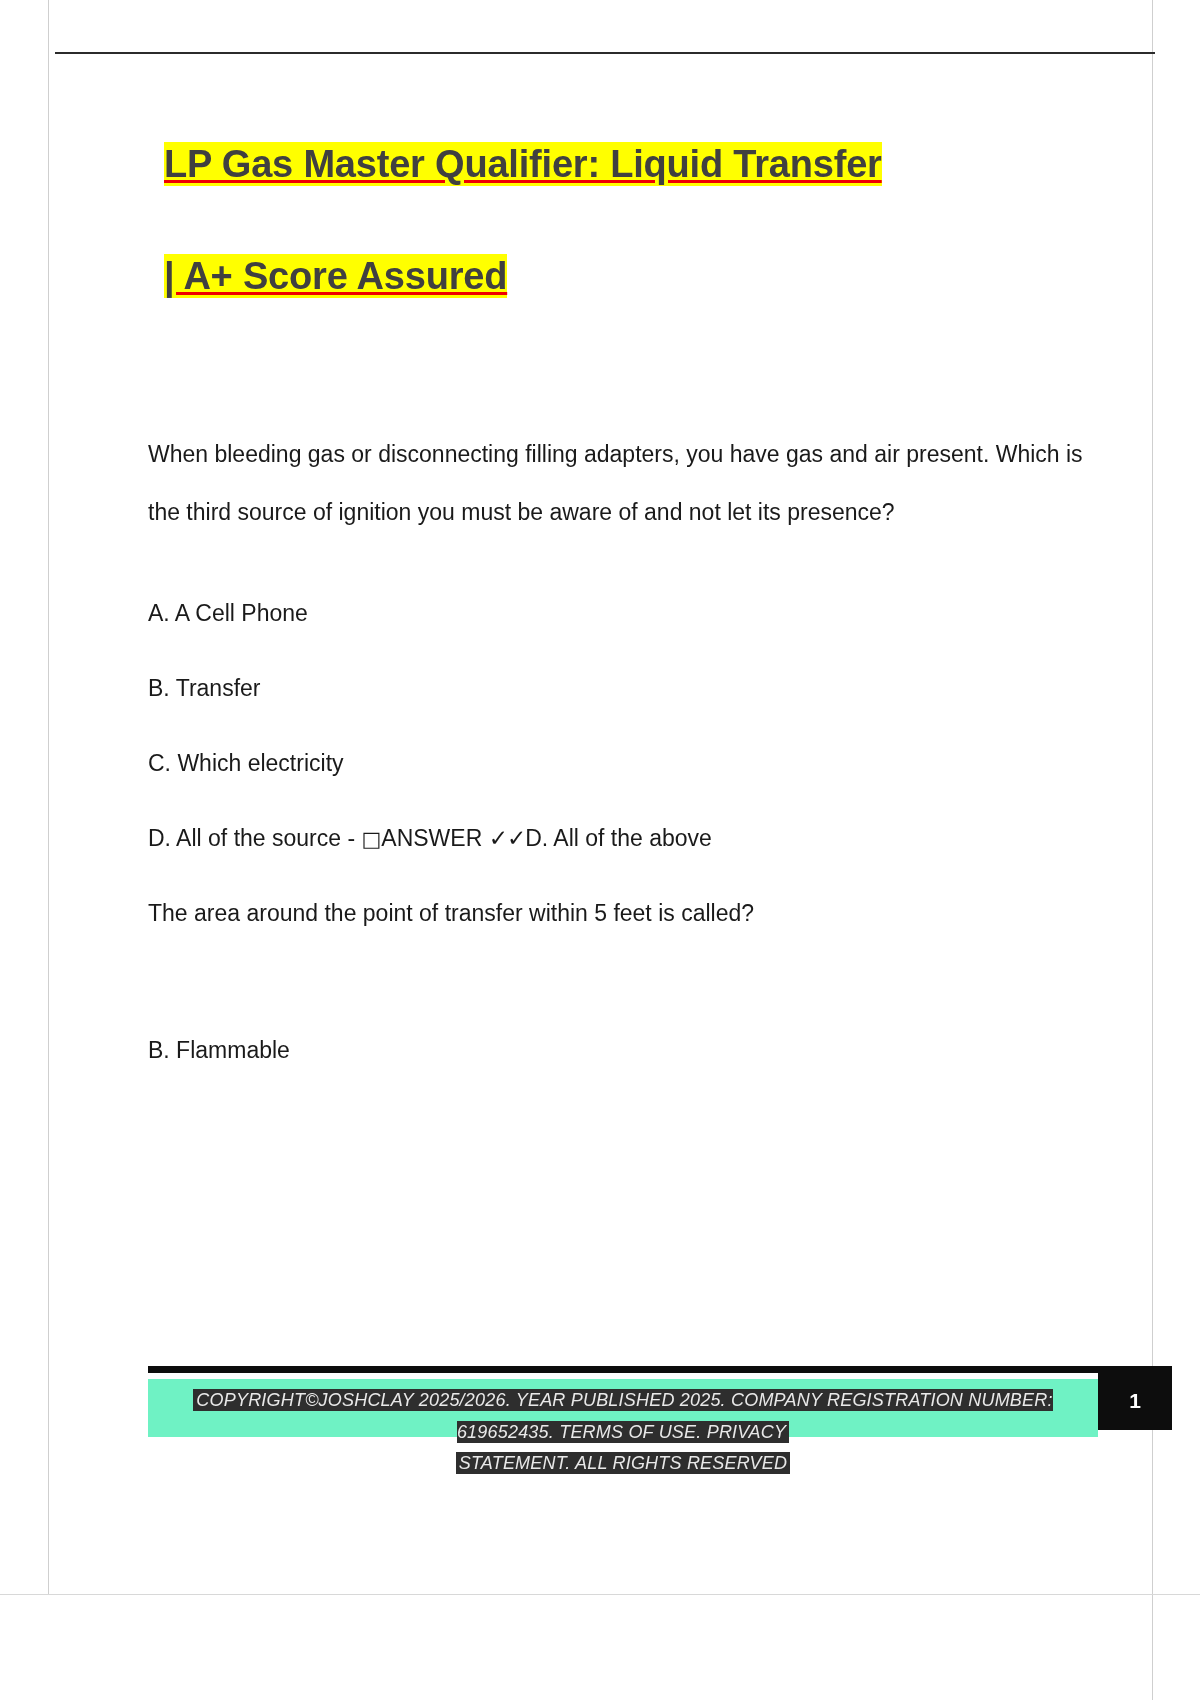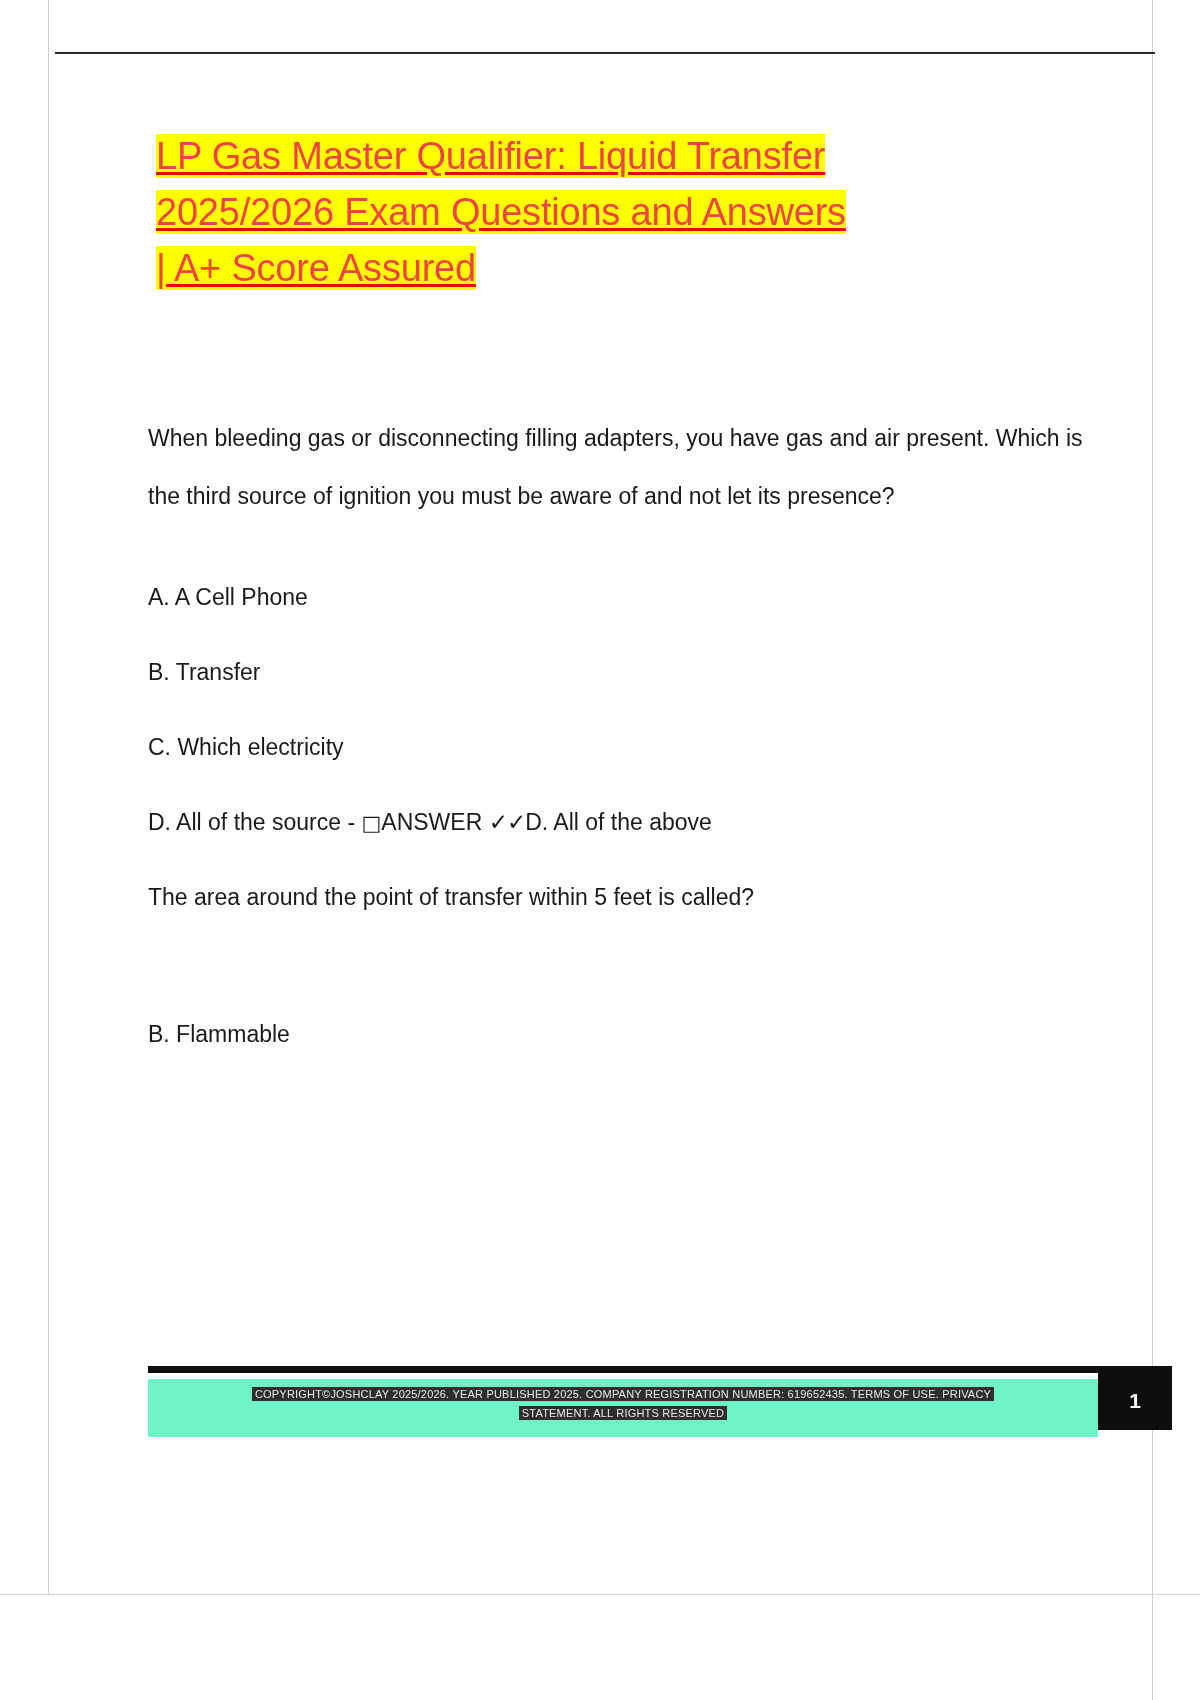--- a/index.html
+++ b/index.html
@@ -64,25 +64,25 @@
 
   .content {
     position: absolute;
     left: 148px;
     top: 120px;
     width: 960px;
   }
 
   
   .doc-title {
-    margin: 8px;
+    margin: 16px;
     font-size: 38px;
     line-height: 1.48;
-    font-weight: normal;
-    color: #ef4444;
+    font-weight: bold;
+    color: #404040;
     letter-spacing: -0.2px;
   }
   .doc-title .hl {
     background: #ffff00;
     box-decoration-break: clone;
     -webkit-box-decoration-break: clone;
     text-decoration: underline;
     text-decoration-color: #f00000;
     text-underline-offset: 3px;
     padding: 1px 0;
@@ -146,24 +146,25 @@
     width: 950px;
     height: 58px;
     background: #6ff2c4;
   }
   .footer-text {
     position: absolute;
     left: 0;
     top: 6px;
     width: 950px;
     text-align: center;
-    font-size: 11px;
+    font-size: 18px;
     line-height: 1.75;
     color: #e9e9e9;
     letter-spacing: 0.2px;
+    font-style: italic;
   }
   .footer-text span {
     background: #2e2e2e;
     padding: 1px 3px;
   }
   .page-number {
     position: absolute;
     left: 950px;
     top: -7px;
     width: 74px;
@@ -184,21 +185,21 @@
 
   <div class="edge-rule-left"></div>
   <div class="edge-rule-right"></div>
   <div class="header-rule"></div>
   <div class="footer-rule-bottom"></div>
 
   <div class="content">
 
     <h1 class="doc-title">
       <span class="hl">LP Gas Master Qualifier: Liquid Transfer</span><br>
-      <span class="hl">2025/2026 Exam Questions and Answers</span><br>
+      <br>
       <span class="hl">| A+ Score Assured</span>
     </h1>
 
     <div class="gap-after-title"></div>
 
     <p class="q-text">When bleeding gas or disconnecting filling adapters, you have gas and air present. Which is the third source of ignition you must be aware of and not let its presence?</p>
 
     <div class="gap-mid"></div>
 
     <p class="choice">A. A Cell Phone</p>

